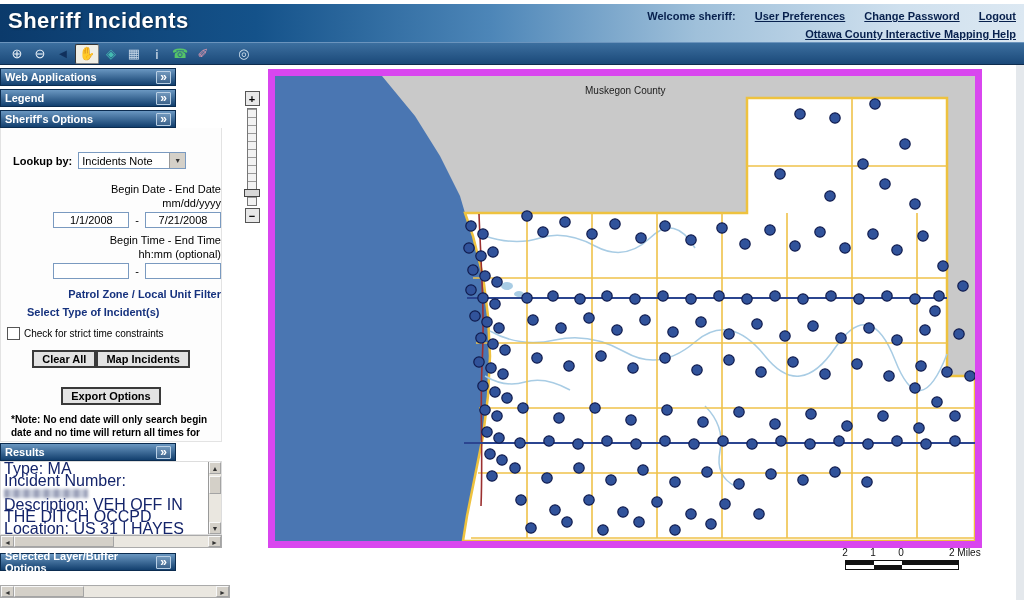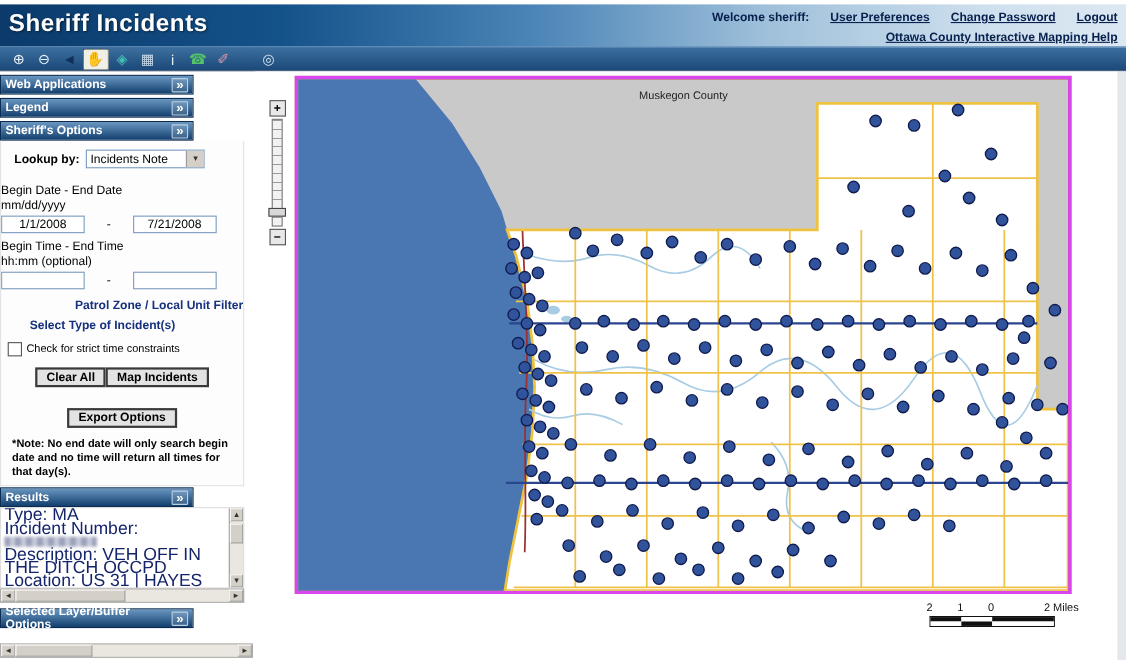--- a/index.html
+++ b/index.html
@@ -25,31 +25,31 @@
   .content{position:absolute;top:65px;left:0;right:0;bottom:0;background:#fff}
   .right-strip{position:absolute;right:0;top:0;bottom:0;width:8px;background:#e4e8ec;border-left:1px solid #c8ccd0}
   
   .sidebar{position:absolute;left:0;top:3px;width:232px;height:532px}
   .panel-header{position:absolute;left:0;width:176px;height:18px;box-sizing:border-box;
     background:linear-gradient(#6a97c1,#123f6e);border:1px solid #0b2c50;color:#fff;
     font-size:11px;font-weight:bold;display:flex;align-items:center;padding:0 4px;cursor:pointer}
   .chev{margin-left:auto;font-size:12px;line-height:10px;border:1px solid #b9cfe4;
     padding:0 3px 1px;background:rgba(255,255,255,.14);border-radius:1px}
   .options-body{position:absolute;top:60px;left:0;width:222px;height:314px;box-sizing:border-box;
-    background:#fdfdfd;font-size:11px;color:#000;border:1px solid #e3e3e3;border-top:none;padding-top:8px;overflow:hidden}
+    background:#fdfdfd;font-size:11px;color:#000;border:1px solid #e3e3e3;border-top:none;padding-top:24px;overflow:hidden}
   .lookup-row{display:flex;align-items:center;padding-left:12px;gap:6px}
   .b{font-weight:bold}
   .select{display:flex;align-items:center;border:1px solid #7a9ac0;height:17px;width:108px;
     box-sizing:border-box;background:#fff;cursor:pointer}
   .select .selval{flex:1;padding-left:3px;white-space:nowrap;font-size:11px}
   .sel-arrow{width:15px;height:100%;background:#d4d0c8;border-left:1px solid #999;font-size:7px;
     display:flex;align-items:center;justify-content:center;color:#333}
-  .c{text-align:left;margin-top:2px}
+  .c{text-align:right;margin-top:2px}
   .mt14{margin-top:14px}.mt6{margin-top:6px}
-  .inrow{display:flex;justify-content:flex-start;align-items:center;gap:20px;margin-top:3px}
+  .inrow{display:flex;justify-content:flex-end;align-items:center;gap:6px;margin-top:3px}
   input.dt{width:76px;height:16px;border:1px solid #7a9ac0;font-size:11px;text-align:center;
     font-family:inherit;box-sizing:border-box;padding:0;background:#fff}
   .link{color:#16327e;font-weight:bold;cursor:pointer}
   .plink{text-align:right;margin-top:9px}
   .idt{padding-left:26px;margin-top:6px}
   .cbrow{display:flex;align-items:center;gap:4px;padding-left:6px;margin-top:9px}
   .cb{width:11px;height:11px;border:1px solid #555;background:#fff;display:inline-block;cursor:pointer;flex:0 0 auto}
   .cbl{font-size:10px}
   .btnrow{display:flex;justify-content:center;gap:0;margin-top:10px}
   .btn{background:#e3e3e3;border:2px solid #3a3a3a;font-weight:bold;font-size:11px;
@@ -70,21 +70,21 @@
     border:1px outset #f8f8f8;box-sizing:border-box}
   .hscroll{position:absolute;left:0;height:13px;background:#d4d0c8;display:flex;
     border:1px solid #aaa;box-sizing:border-box}
   .harrow{width:13px;font-size:7px;text-align:center;line-height:11px;background:#d4d0c8;
     border:1px outset #f8f8f8;cursor:pointer;color:#333;box-sizing:border-box}
   .htrack{flex:1;position:relative;background:#eae7e0}
   .hthumb{position:absolute;left:0;top:0;height:100%;width:90px;background:#d4d0c8;
     border:1px outset #f8f8f8;box-sizing:border-box}
   
   .map-region{position:absolute;left:232px;top:0;right:8px;bottom:0;background:#fff}
-  .map-frame{position:absolute;left:36px;top:4px;width:700px;height:465px;border:3px solid #d946ef;background:#b91c1c}
+  .map-frame{position:absolute;left:36px;top:4px;width:700px;height:465px;border:7px solid #d946ef;background:#fef9c3}
   .map-frame svg{display:block}
   .zoom-slider{position:absolute;left:11px;top:26px;width:18px;display:flex;flex-direction:column;align-items:center}
   .zs-btn{width:15px;height:15px;border:1px solid #555;background:#e8e8e8;font-size:11px;font-weight:bold;
     display:flex;align-items:center;justify-content:center;cursor:pointer;box-sizing:border-box}
   .zs-track{width:8px;height:96px;margin:2px 0;border:1px solid #777;position:relative;
     background:#f2f2f2;background-image:repeating-linear-gradient(#9a9a9a 0 1px,transparent 1px 8px)}
   .zs-thumb{position:absolute;left:-4px;bottom:8px;width:14px;height:6px;background:#d8d8d8;border:1px solid #444;cursor:grab}
   .scalebar{position:absolute;left:613px;top:482px;width:160px;height:28px;font-size:10px;color:#111}
   .sl{position:absolute;top:0;transform:translateX(-50%)}
   .sl-end{transform:translateX(-8px);white-space:nowrap}

